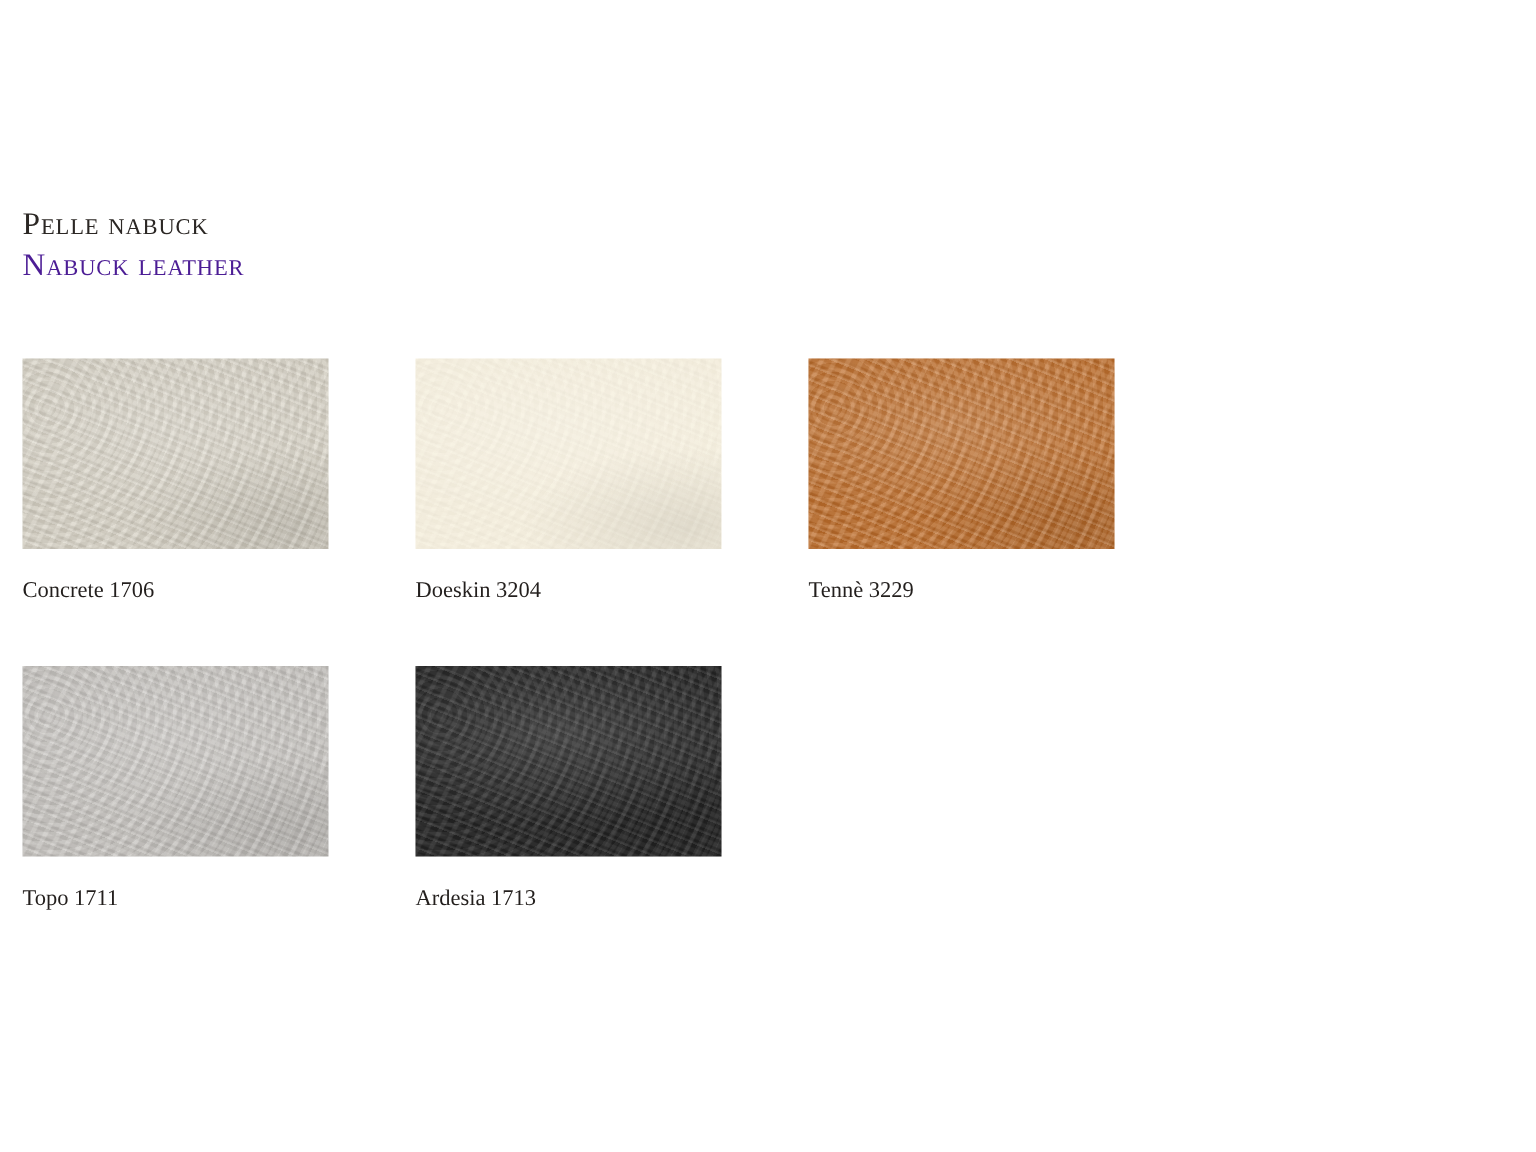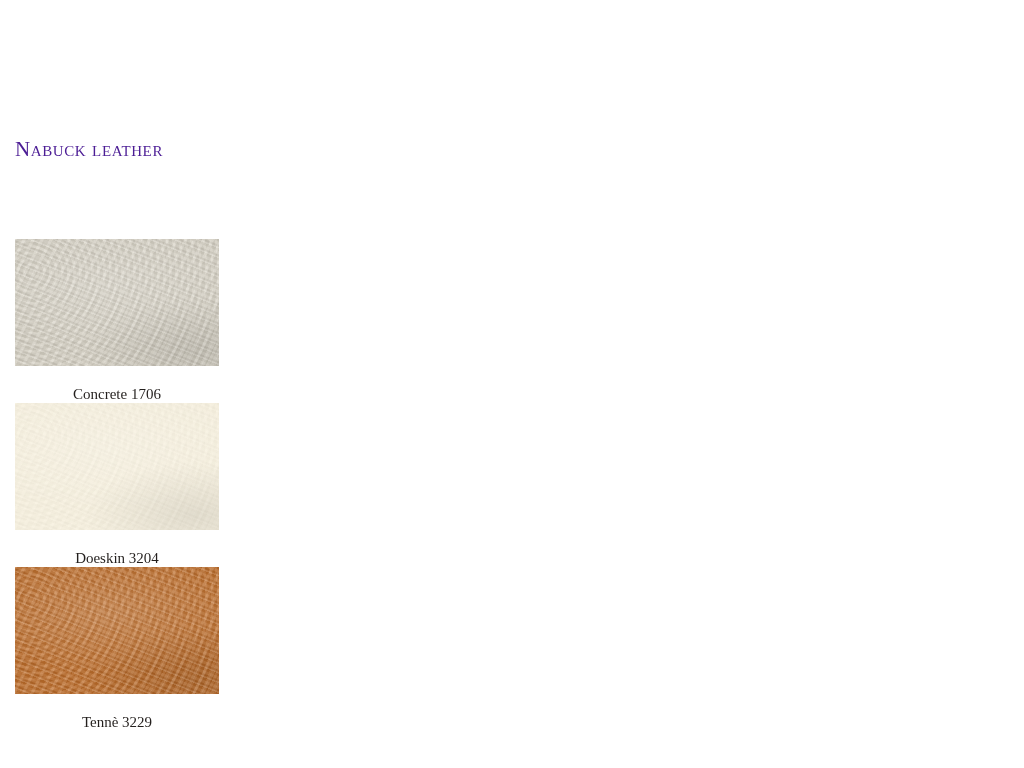--- a/index.html
+++ b/index.html
@@ -36,23 +36,22 @@
 
   
   .grid {
     position: absolute;
     left: 15px;
     top: 239px;
     width: 995px;
   }
   .row {
     display: flex;
-    flex-direction: column;
+    flex-direction: row;
     margin-bottom: 41px;
-    text-align: center;
   }
   .cell {
     width: 204px;
     margin-right: 58px;
   }
   .cell:last-child { margin-right: 0; }
 
   .swatch {
     width: 204px;
     height: 127px;
@@ -90,34 +89,45 @@
     font-size: 15px;
     color: #231f1d;
     line-height: 18px;
     white-space: nowrap;
   }
 </style>
 </head>
 <body style="background: rgb(255, 255, 255);">
 
 <div class="heading">
+  <div class="heading-line heading-primary" style="color: rgb(43, 39, 36);">Pelle nabuck</div>
   <div class="heading-line heading-secondary" style="color: #4c1d95;">Nabuck leather</div>
 </div>
 
 <div class="grid">
 
   <div class="row">
     <div class="cell">
       <div class="swatch" style="background-color: rgb(216, 211, 198);"></div>
       <div class="caption">Concrete 1706</div>
     </div>
     <div class="cell">
       <div class="swatch smooth" style="background-color: rgb(247, 241, 224);"></div>
       <div class="caption">Doeskin 3204</div>
     </div>
     <div class="cell">
       <div class="swatch" style="background-color: rgb(191, 110, 43);"></div>
       <div class="caption">Tennè 3229</div>
     </div>
   </div>
 
+  <div class="row">
+    <div class="cell">
+      <div class="swatch" style="background-color: rgb(198, 195, 191);"></div>
+      <div class="caption">Topo 1711</div>
+    </div>
+    <div class="cell">
+      <div class="swatch dark" style="background-color: rgb(35, 35, 35);"></div>
+      <div class="caption">Ardesia 1713</div>
+    </div>
+  </div>
 
 </div>
 
 </body></html>

